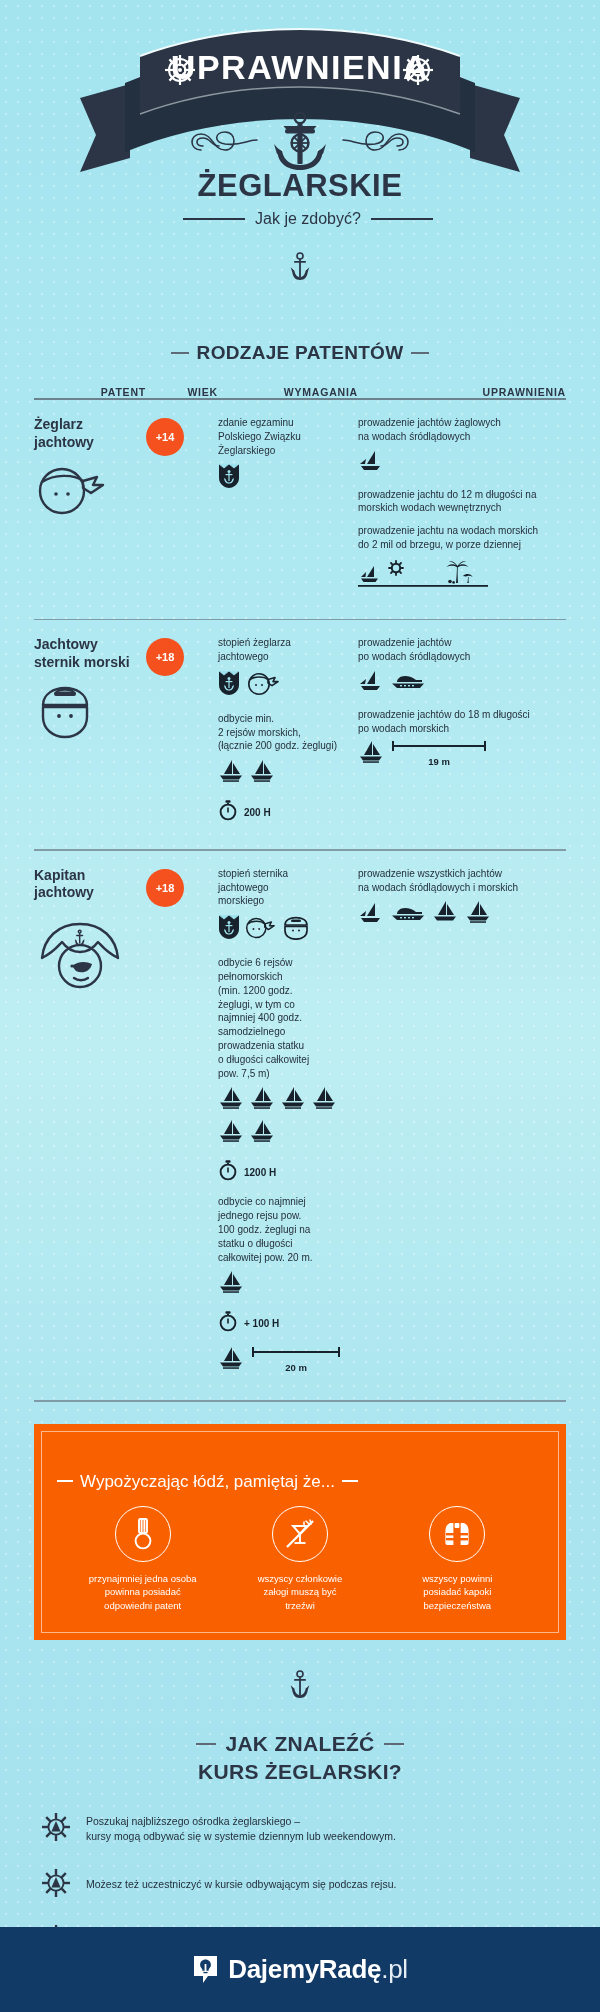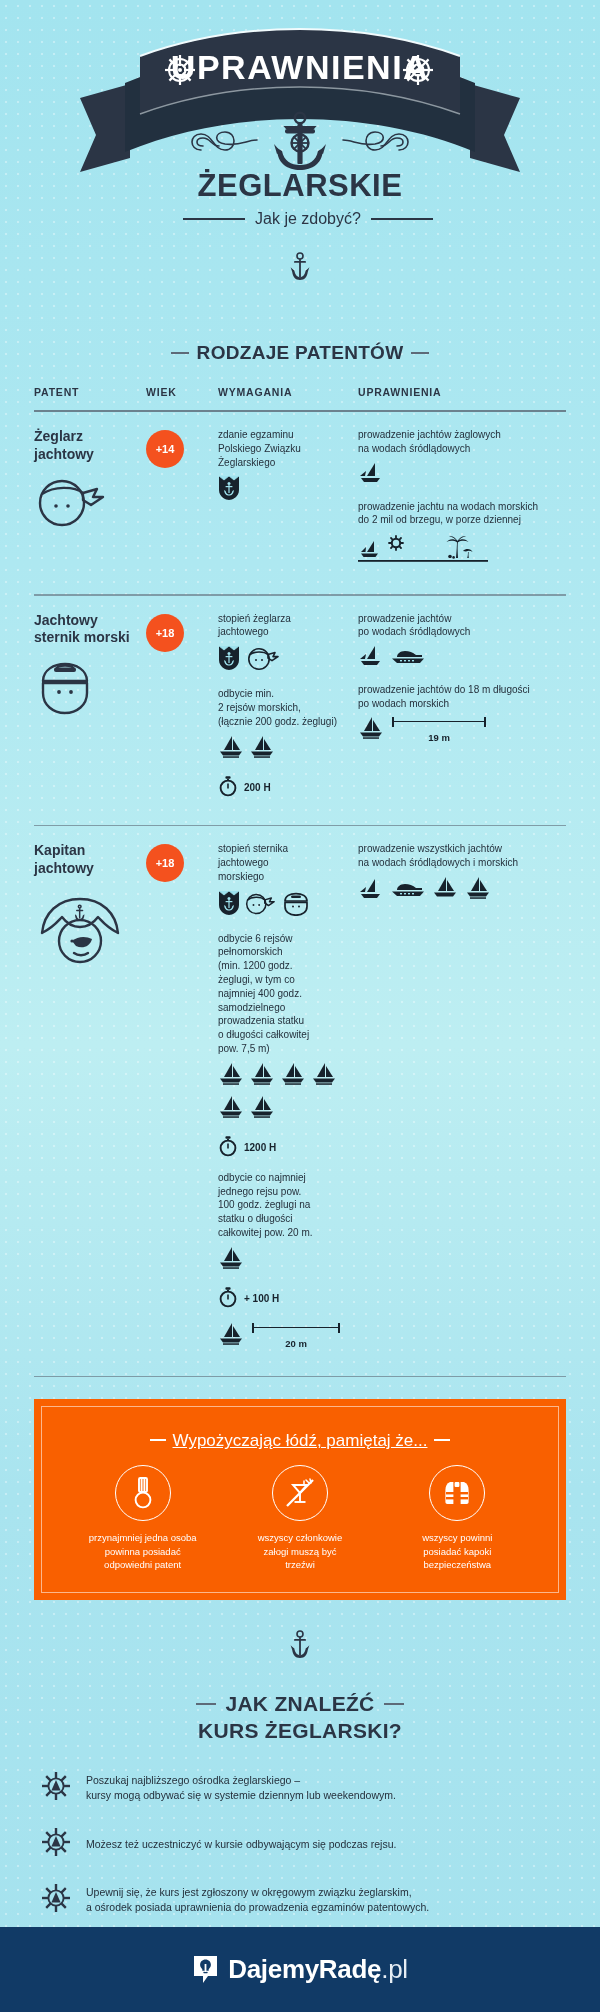--- a/index.html
+++ b/index.html
@@ -32,21 +32,21 @@
   .anchor-sep{position:absolute;left:0;right:0;top:252px;text-align:center;}
 
   
   .sec-title{
     text-align:center;font-size:19px;font-weight:600;color:#2b3545;letter-spacing:.3px;
   }
   .sec-title .dash{display:inline-block;width:18px;height:2px;background:#5d6a78;vertical-align:5px;margin:0 8px;}
 
   
   .table-wrap{position:relative;margin-top:22px;padding:0 34px;}
-  .thead{display:flex;font-size:10.5px;font-weight:bold;letter-spacing:.8px;color:#2b3545;padding-bottom:12px;}
+  .thead{display:flex;font-size:10.5px;font-weight:bold;letter-spacing:.8px;color:#2b3545;text-align:right;}
   .c-pat{width:112px;}
   .c-wiek{width:72px;}
   .c-wym{width:140px;}
   .c-upr{flex:1;}
   .hr{height:2px;background:#5f6f7c;opacity:.85;}
   .hr.thin{height:1.5px;background:#6a7b88;opacity:.7;}
 
   .row{display:flex;padding:16px 0 14px 0;}
   .cell{position:relative;}
   .pat-name{font-size:14px;font-weight:bold;line-height:1.25;color:#2b3545;}
@@ -70,21 +70,21 @@
 
   
   .orange{
     position:relative;margin:0 34px;background:#f96000;padding:18px 16px 22px 16px;
   }
   .orange:before{
     content:"";position:absolute;left:7px;top:7px;right:7px;bottom:7px;
     border:1px solid rgba(255,255,255,.55);pointer-events:none;
   }
   .orange-title{
-    text-align:center;color:#fff;font-size:17px;margin:14px 0 8px 0;text-decoration:underline;
+    text-align:left;color:#fff;font-size:17px;margin:30px 0 8px 0;
   }
   .orange-title .dash{display:inline-block;width:16px;height:2px;background:#fff;vertical-align:5px;margin:0 7px;}
   .tips{display:flex;justify-content:space-around;align-items:flex-start;margin-top:14px;padding:0 14px 6px 14px;}
   .tip{width:150px;text-align:center;color:#fff;}
   .tip .circ{margin:0 auto 10px auto;width:54px;height:54px;border:1.6px solid #fff;border-radius:50%;
              display:flex;align-items:center;justify-content:center;}
   .tip .cap{font-size:9.5px;line-height:1.42;}
   .tip .cap b{font-weight:normal;}
 
   
@@ -259,20 +259,22 @@
             <span>
               <svg width="26" height="22" viewBox="0 0 26 22" fill="#17222c">
                 <path d="M17 1 L9 14 L17 14 Z"></path>
                   <path d="M8 9 L2 14 L7 14 Z"></path>
                 <path d="M3 16 h19 l-3 4 h-13 z"></path>
               </svg>
             </span>
           </div>
         </div>
         <div class="blk">
+          <div class="txt" style="white-space:pre-line">prowadzenie jachtu do 12 m długości na
+morskich wodach wewnętrznych</div>
         </div>
         <div class="blk">
           <div class="txt" style="white-space:pre-line">prowadzenie jachtu na wodach morskich
 do 2 mil od brzegu, w porze dziennej</div>
           <div style="margin-top:6px">
             <svg width="130" height="34" viewBox="0 0 130 34" fill="#17222c">
               <g>
                 <path d="M16 8 L9 19 L16 19 Z"></path>
                   <path d="M8 14 L3 19 L7.5 19 Z"></path>
                 <path d="M3 20.5 h17 l-2.5 3.5 h-12 z"></path>

